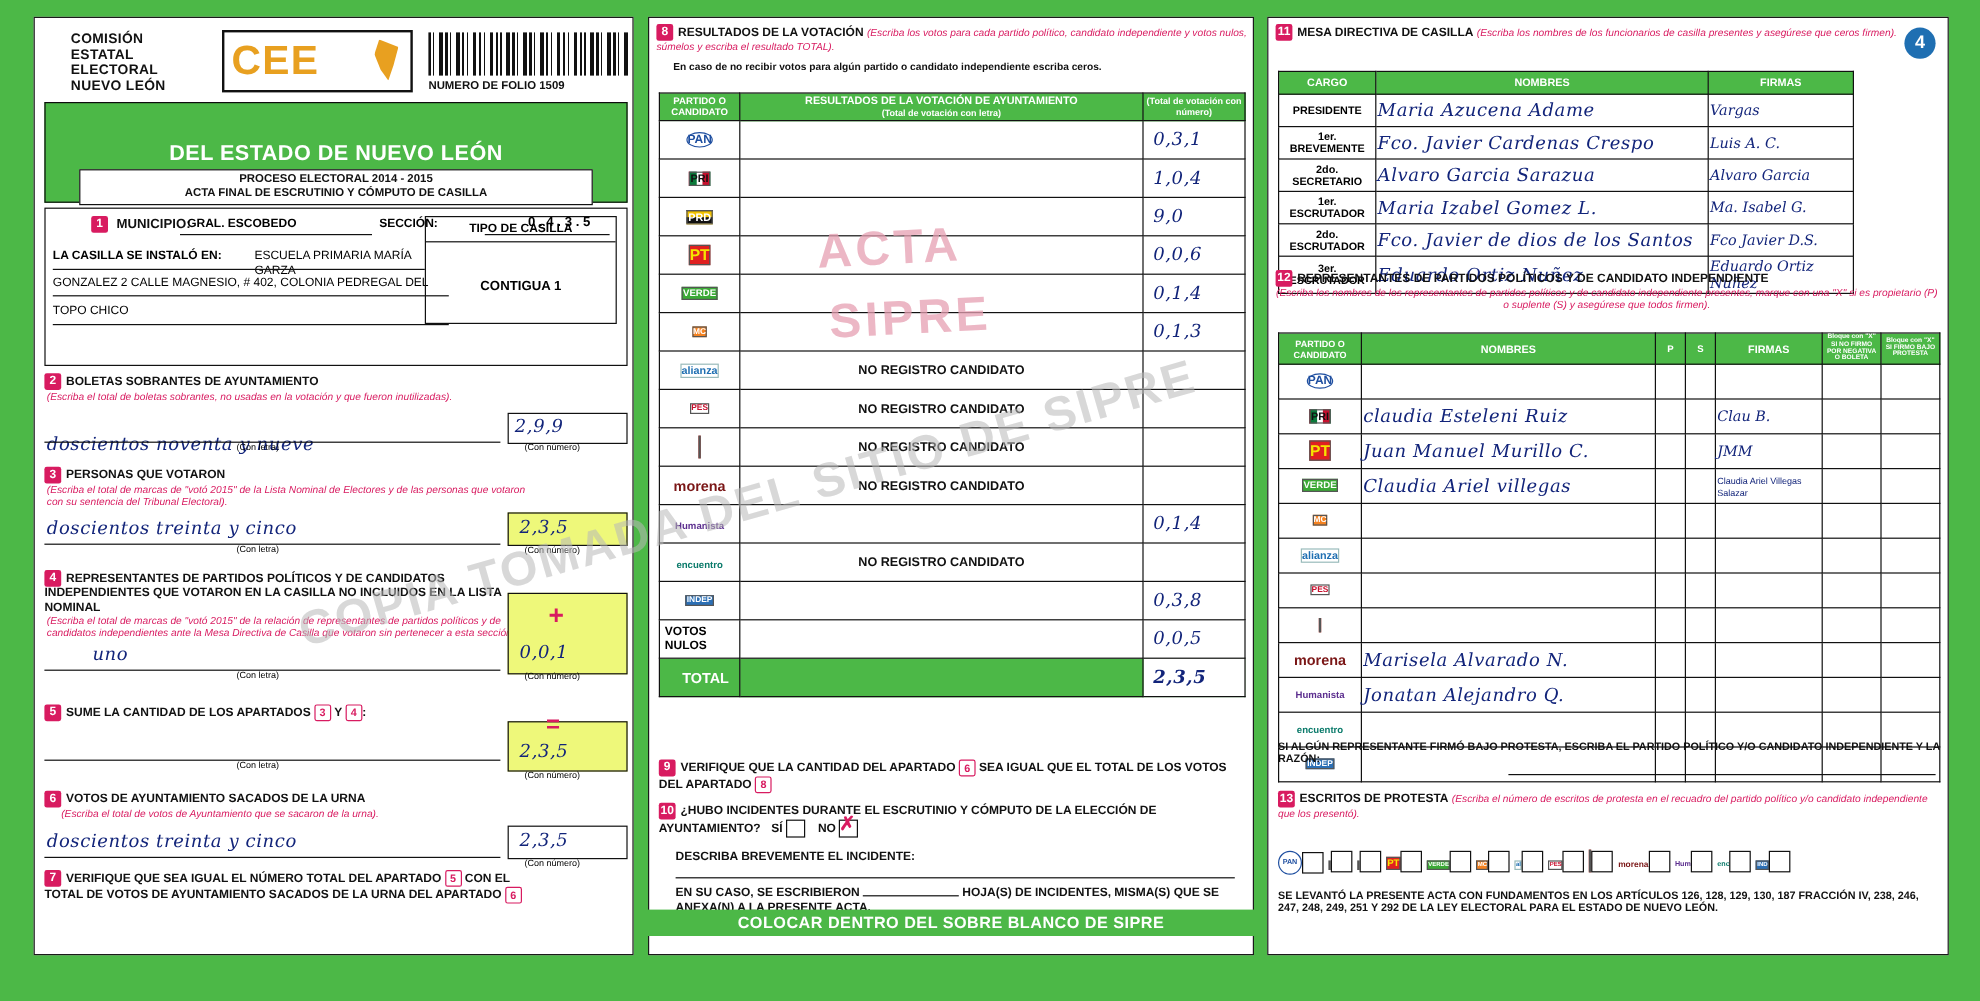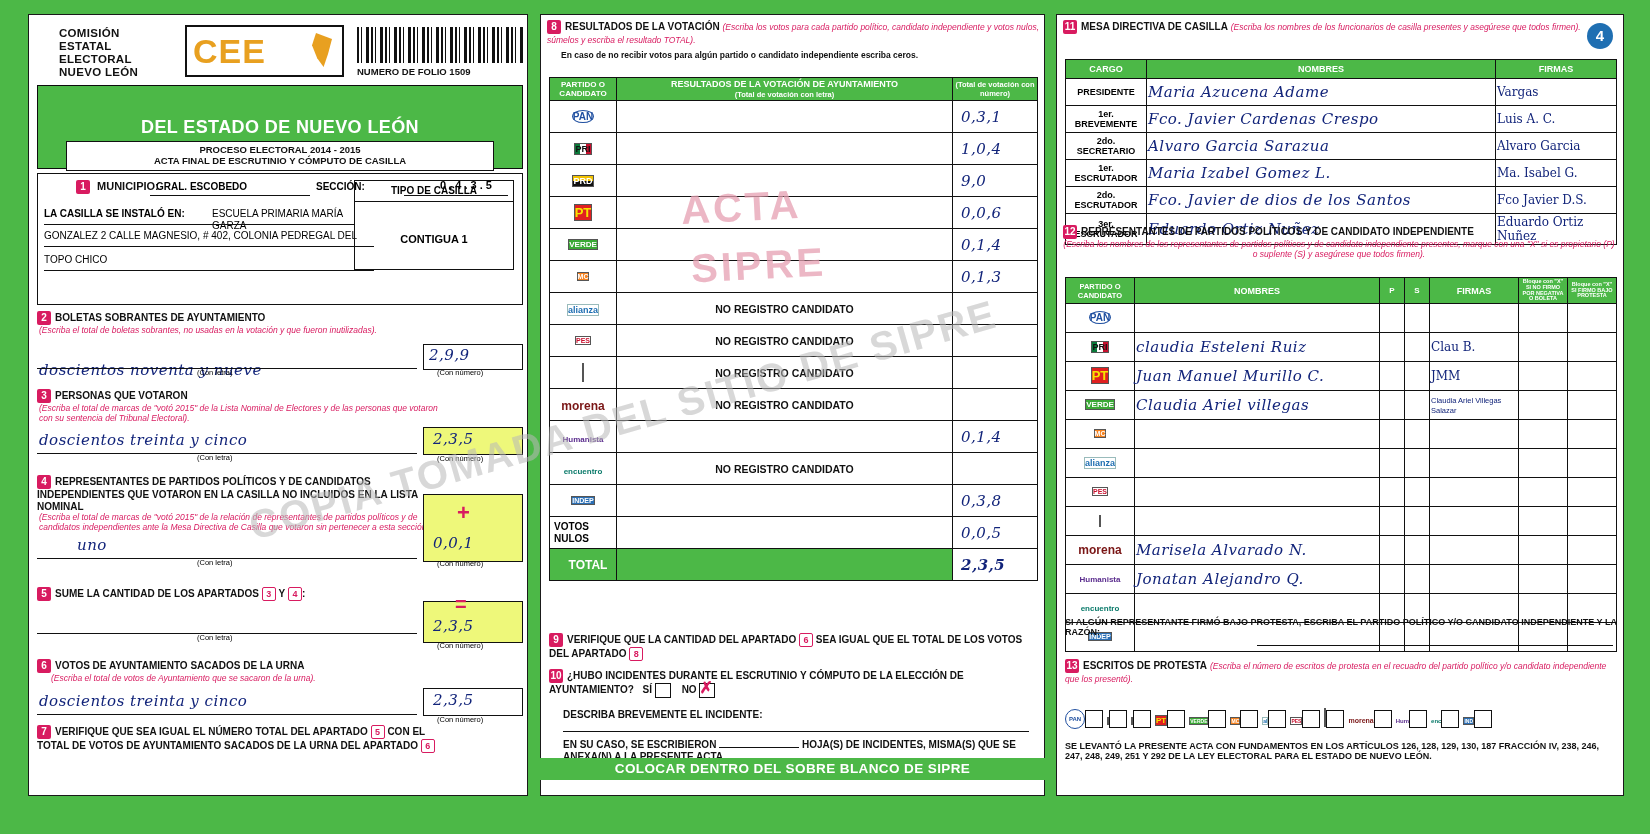--- a/index.html
+++ b/index.html
@@ -28,21 +28,21 @@
   .i{font-style:italic;}
   .tiny{font-size:8.5px;line-height:1.12;}
   .xtiny{font-size:7.5px;line-height:1.1;}
   .s9{font-size:9px;line-height:1.15;}
   .s10{font-size:10px;line-height:1.15;}
   .s11{font-size:11px;line-height:1.15;padding-left:32px;}
 
   
   .hw{font-family:"DejaVu Serif", serif;font-style:italic;color:#12247a;
       font-size:15px;letter-spacing:0.5px;}
-  .hw-sm{font-family:"DejaVu Serif", serif;color:#12247a;font-size:12px;}
+  .hw-sm{font-family:"DejaVu Serif", serif;font-style:italic;color:#12247a;font-size:12px;}
   .hwk{font-family:"DejaVu Serif", serif;font-style:italic;color:#111;font-size:13px;}
 
   
   .cee-head{position:absolute;left:8px;top:6px;width:484px;height:58px;}
   .cee-text{position:absolute;left:22px;top:6px;font-size:11.5px;font-weight:bold;color:#111;line-height:1.12;letter-spacing:.3px;}
   .cee-logo{position:absolute;left:148px;top:4px;width:155px;height:48px;border:2px solid #111;background:#fff;}
   .cee-logo .w{position:absolute;left:6px;top:5px;font-size:34px;font-weight:bold;color:#e8a020;letter-spacing:1px;font-family:"Liberation Sans",sans-serif;}
   .cee-logo .st{position:absolute;right:10px;top:6px;width:20px;height:34px;background:#e8a020;
      clip-path:polygon(20% 0,100% 18%,80% 62%,58% 100%,26% 74%,0 36%);}
   .barcode{position:absolute;left:320px;top:6px;width:168px;height:36px;
@@ -85,21 +85,21 @@
   .em-cruz{background:#e8453c;width:30px;height:22px;border:1px solid #555;}
   .em-pd{background:#ffffff;width:34px;height:22px;border:1px solid #555;color:#c8102e;font-size:7px;font-weight:bold;text-align:center;line-height:22px;}
   .em-morena{color:#7a1616;font-weight:bold;font-size:12px;}
   .em-hum{background:#fff;color:#5b2d8e;font-size:8px;font-weight:bold;}
   .em-enc{background:#fff;color:#0a7a6a;font-size:8px;font-weight:bold;}
   .em-ind{background:#2b6fb5;width:36px;height:22px;border:1px solid #555;color:#fff;font-size:7px;font-weight:bold;text-align:center;line-height:22px;}
 
   .greenrow{background:#4cb847;color:#fff;font-weight:bold;}
 
   
-  .mtbl{position:absolute;left:8px;top:44px;width:552px;border-collapse:collapse;}
+  .mtbl{position:absolute;left:8px;top:44px;width:480px;border-collapse:collapse;}
   .mtbl td,.mtbl th{border:1px solid #111;font-size:9px;}
   .cargo{width:78px;text-align:center;font-weight:bold;height:24px;}
   .nom{height:24px;}
   .firm{width:118px;height:24px;}
 
   .rtbl{position:absolute;left:8px;top:0;width:552px;border-collapse:collapse;}
   .rtbl td,.rtbl th{border:1px solid #111;font-size:9px;}
 
   .stamp{position:absolute;color:#e6a0b2;font-weight:bold;pointer-events:none;}
   #stamp1{left:690px;top:170px;font-size:40px;letter-spacing:3px;transform:rotate(-3deg);opacity:.75;}
@@ -376,21 +376,21 @@
 
     <div class="stamp" id="stamp1" style="left:140px;top:170px;">ACTA</div>
     <div class="stamp" id="stamp2" style="left:150px;top:228px;">SIPRE</div>
   </div>
 
   <div class="col" id="col3">
     <div class="pagenum">4</div>
 
     <div style="position:absolute;left:6px;top:5px;width:520px;" class="s10">
       <span class="num">11</span><span class="b blk">MESA DIRECTIVA DE CASILLA</span>
-      <span class="i red tiny">(Escriba los nombres de los funcionarios de casilla presentes y asegúrese que todos firmen).</span>
+      <span class="i red tiny">(Escriba los nombres de los funcionarios de casilla presentes y asegúrese que ceros firmen).</span>
     </div>
 
     <table class="mtbl">
       <tbody>
           <tr style="background:#4cb847;color:#fff;">
         <th class="cargo" style="height:16px;color:#fff;">CARGO</th>
         <th style="height:16px;color:#fff;">NOMBRES</th>
         <th class="firm" style="height:16px;color:#fff;">FIRMAS</th>
       </tr>
       <tr>

